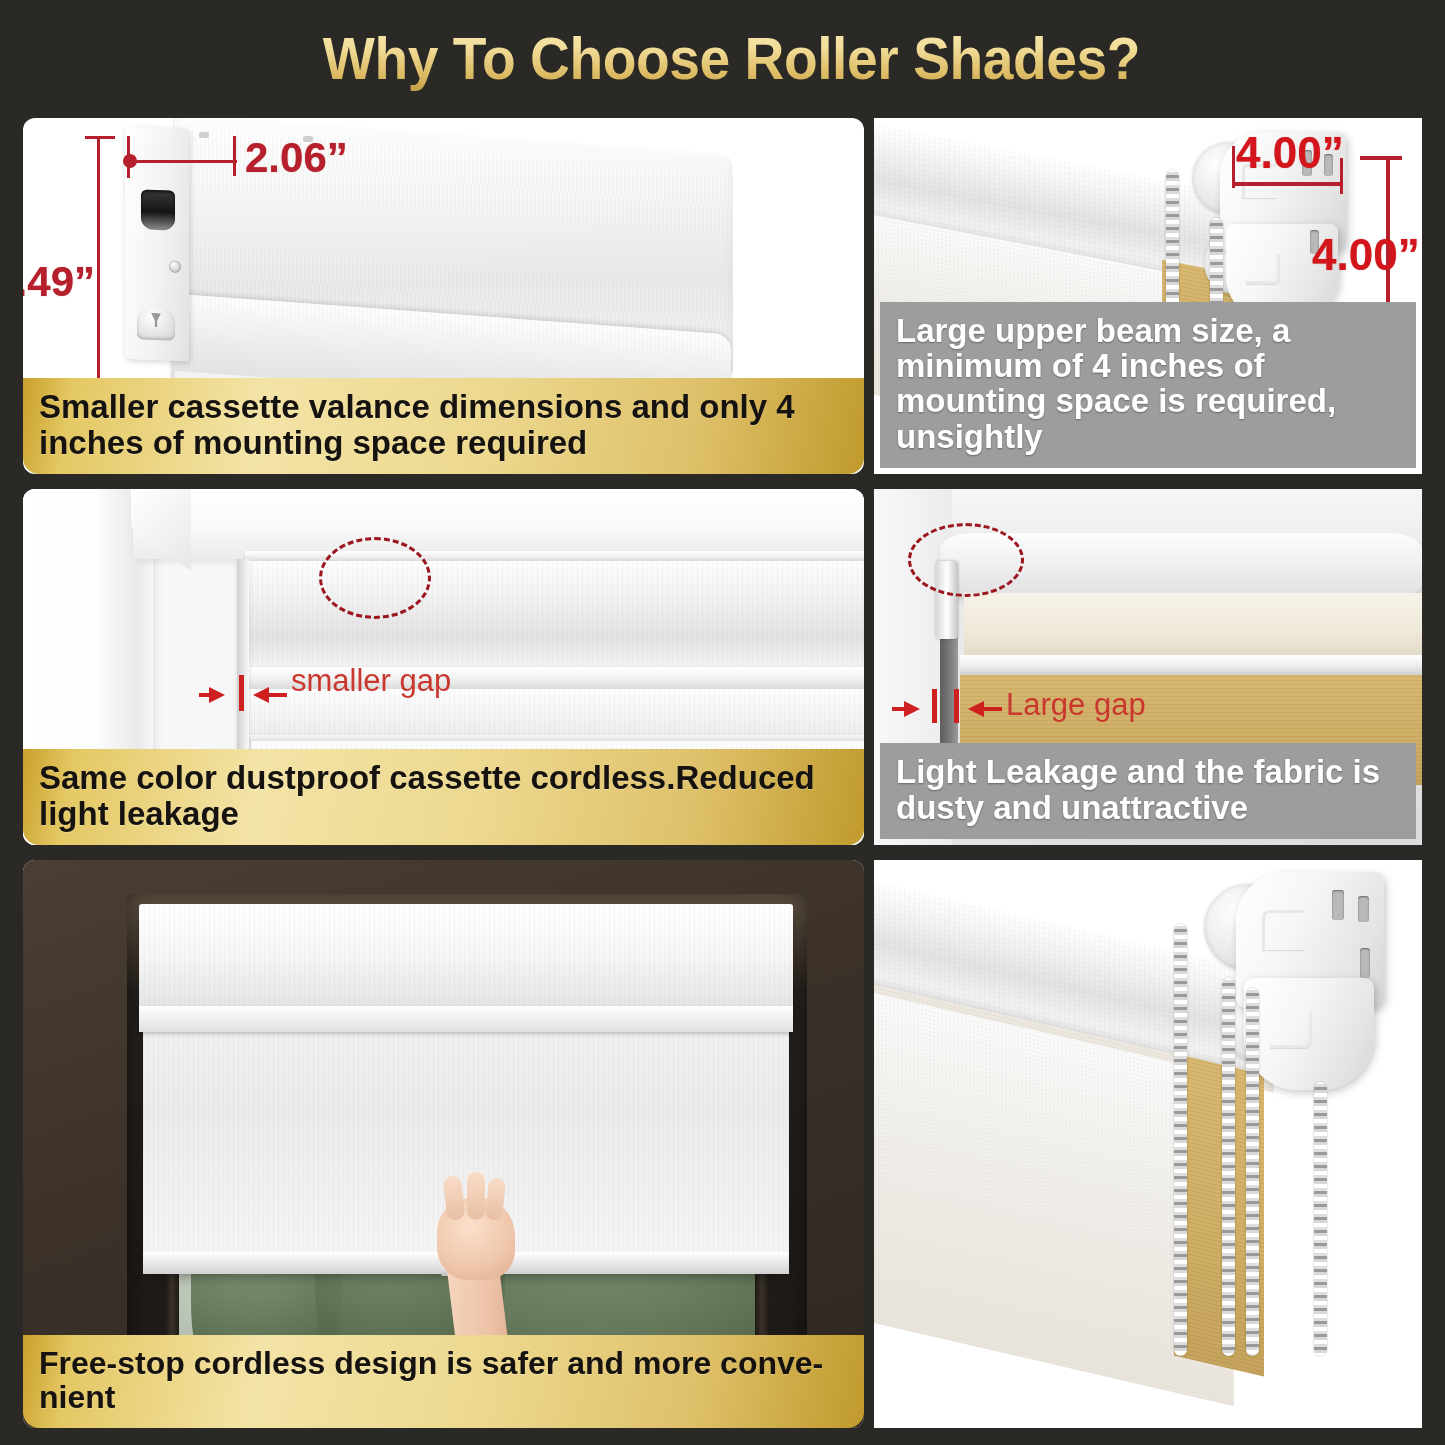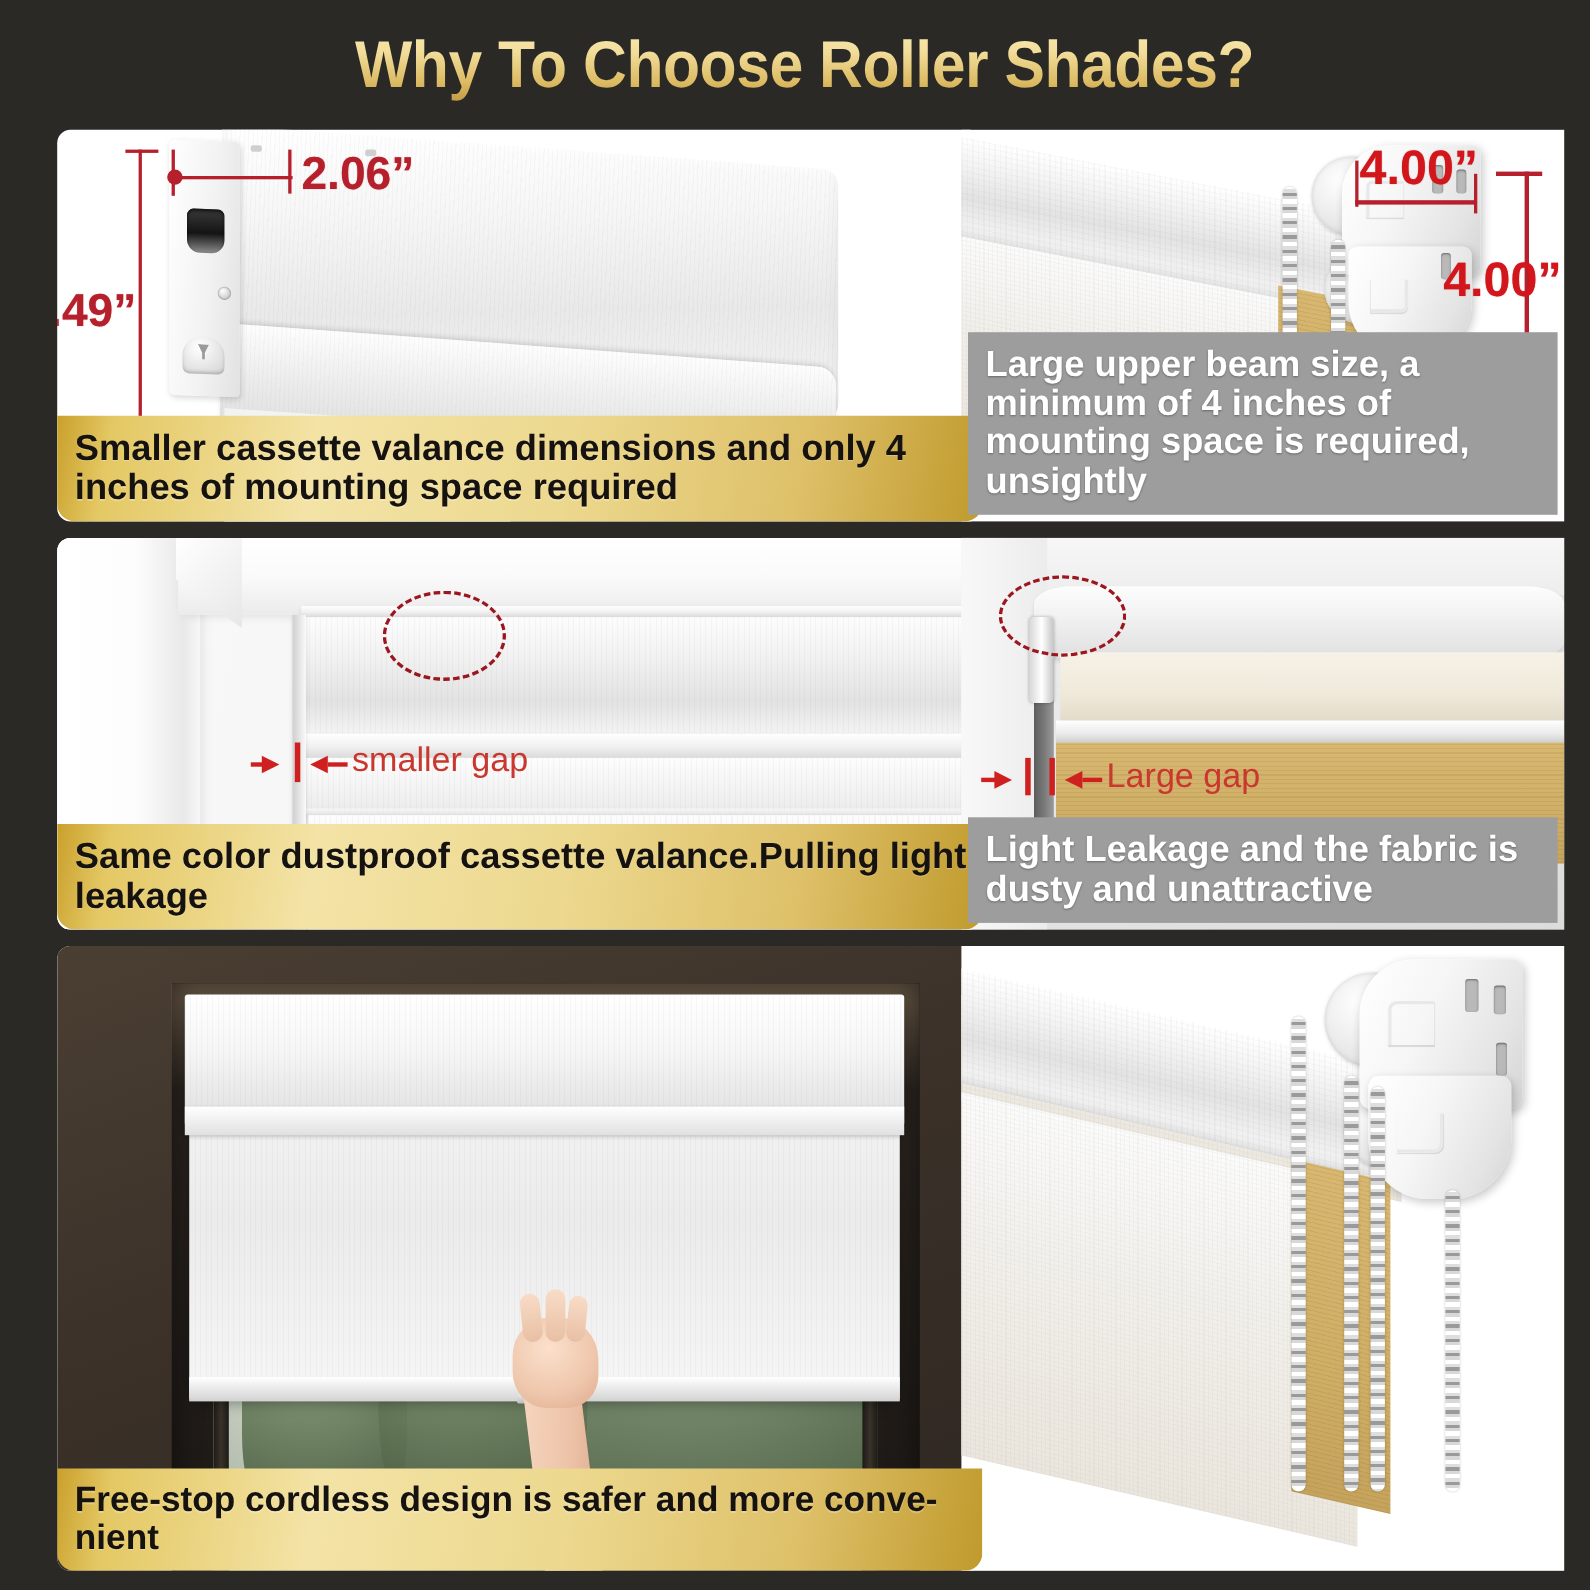--- a/index.html
+++ b/index.html
@@ -25,21 +25,21 @@
     white-space: nowrap;
   }
 
   
   .panel { position: absolute; overflow: hidden; background: #fff; }
   .p-left  { left: 23px;  width: 841px; }
   .p-right { left: 874px; width: 548px; }
   .r1 { top: 118px;  height: 356px; }
   .r2 { top: 489px;  height: 356px; }
   .r3 { top: 860px;  height: 568px; }
-  .rounded-l { border-radius: 12px; margin-left: 29px; }
+  .rounded-l { border-radius: 12px; }
   .square    { border-radius: 0; }
 
   .photo { position: absolute; inset: 0; overflow: hidden; }
 
   
   .caption {
     position: absolute; left: 0; right: 0; bottom: 0;
     padding: 11px 14px 14px 16px;
     font-weight: bold; font-stretch: condensed;
     line-height: 1.07; z-index: 40;
@@ -374,23 +374,23 @@
 
     <div class="sh-rail" style="left:214px;top:70px;width:12px;height:286px;background:linear-gradient(90deg,#cfcfcf,#fafafa);"></div>
 
     <div class="dashed-ellipse" style="left:296px;top:48px;width:112px;height:82px;"></div>
 
     <div class="arrow right" style="left:186px;top:198px;"></div>
     <div class="arrow-stem" style="left:176px;top:204px;width:14px;"></div>
     <div class="gap-bar" style="left:216px;top:186px;height:36px;"></div>
     <div class="arrow left" style="left:230px;top:198px;"></div>
     <div class="arrow-stem" style="left:246px;top:204px;width:18px;"></div>
-    <div class="gap-label" style="left:268px;top:184px;text-align:center;">smaller gap</div>
-  </div>
-  <div class="caption cap-gold">Same color dustproof cassette valance.Pulling light leakage</div>
+    <div class="gap-label" style="left:268px;top:174px;text-align:center;">smaller gap</div>
+  </div>
+  <div class="caption cap-gold">Same color dustproof cassette cordless.Reduced light leakage</div>
 </div>
 
 <div class="panel p-right r2 square">
   <div class="photo">
     <div class="lg-bg"></div>
     <div class="lg-top"></div>
     <div class="lg-wall"></div>
 
     <div class="lg-tube" style="left:66px;top:44px;right:0;"></div>
     <div class="lg-valance" style="left:90px;top:104px;right:0;height:64px;"></div>

